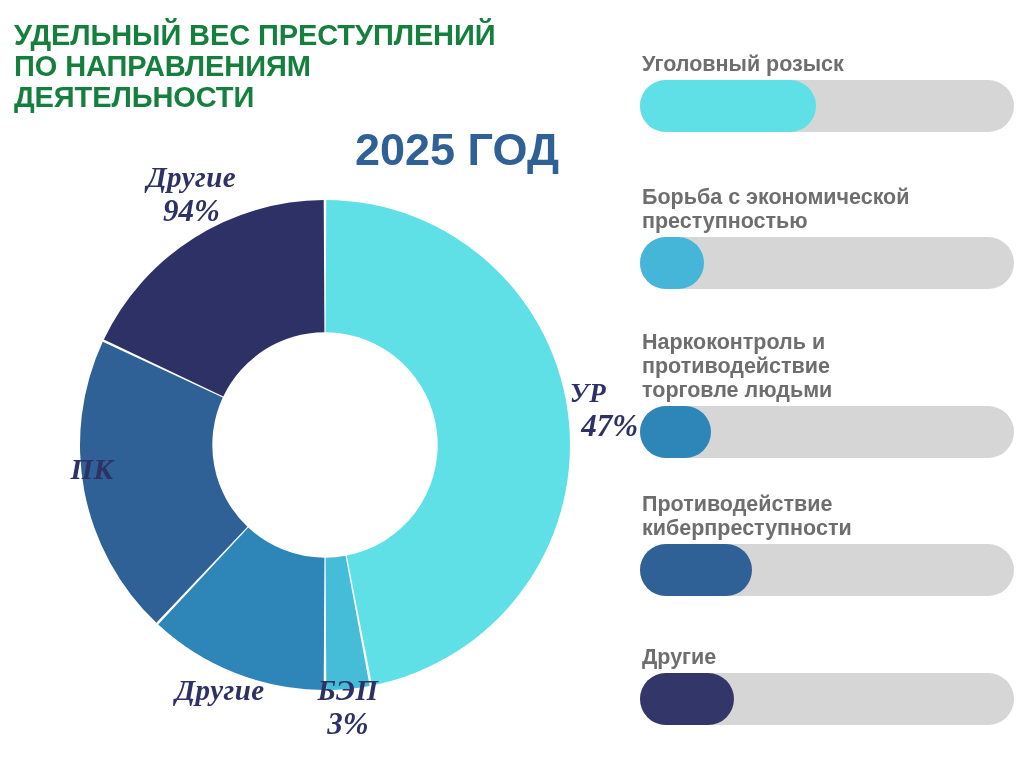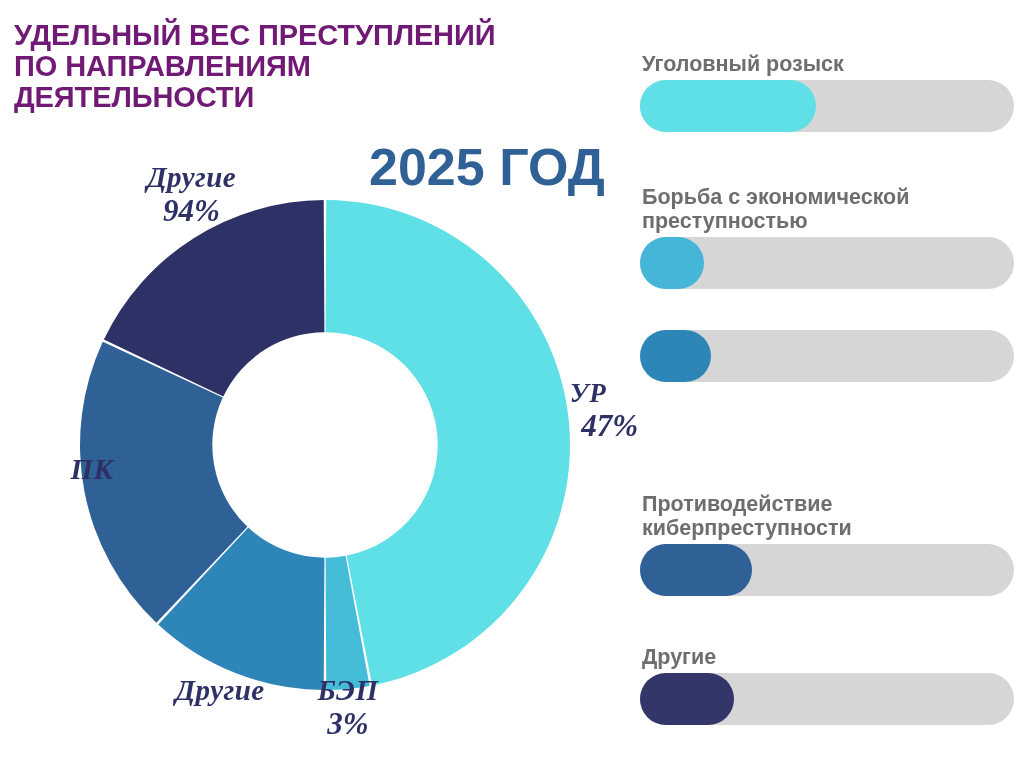--- a/index.html
+++ b/index.html
@@ -21,36 +21,36 @@
     left: 14px;
     top: 20px;
     width: 600px;
   }
   #main-title {
     font-family: "Liberation Sans", sans-serif;
     font-weight: bold;
     font-size: 29px;
     line-height: 1.07;
     letter-spacing: -0.1px;
-    color: #701a75;
+    color: #15803d;
     margin: 0;
     text-transform: uppercase;
     white-space: pre-line;
   }
   #year-title {
     position: absolute;
     left: 355px;
     top: 127px;
     font-family: "Liberation Sans", sans-serif;
     font-weight: bold;
-    font-size: 52px;
+    font-size: 45px;
     line-height: 1;
     color: #2F6096;
     letter-spacing: 0px;
-    margin: 14px;
+    margin: 0;
   }
 
   
   #donut-wrap {
     position: absolute;
     left: 60px;
     top: 180px;
     width: 530px;
     height: 530px;
   }
@@ -185,20 +185,23 @@
 
   <div class="bar-row" id="bar-row-1">
     <div class="bar-label">Борьба с экономической
 преступностью</div>
     <div class="bar-track" style="background: rgb(214, 214, 214);">
       <div class="bar-fill" style="width: 17%; background: rgb(69, 181, 216);"></div>
     </div>
   </div>
 
   <div class="bar-row" id="bar-row-2">
+    <div class="bar-label">Наркоконтроль и
+противодействие
+торговле людьми</div>
     <div class="bar-track" style="background: rgb(214, 214, 214);">
       <div class="bar-fill" style="width: 19%; background: rgb(46, 134, 184);"></div>
     </div>
   </div>
 
   <div class="bar-row" id="bar-row-3">
     <div class="bar-label">Противодействие
 киберпреступности</div>
     <div class="bar-track" style="background: rgb(214, 214, 214);">
       <div class="bar-fill" style="width: 30%; background: rgb(47, 96, 150);"></div>

